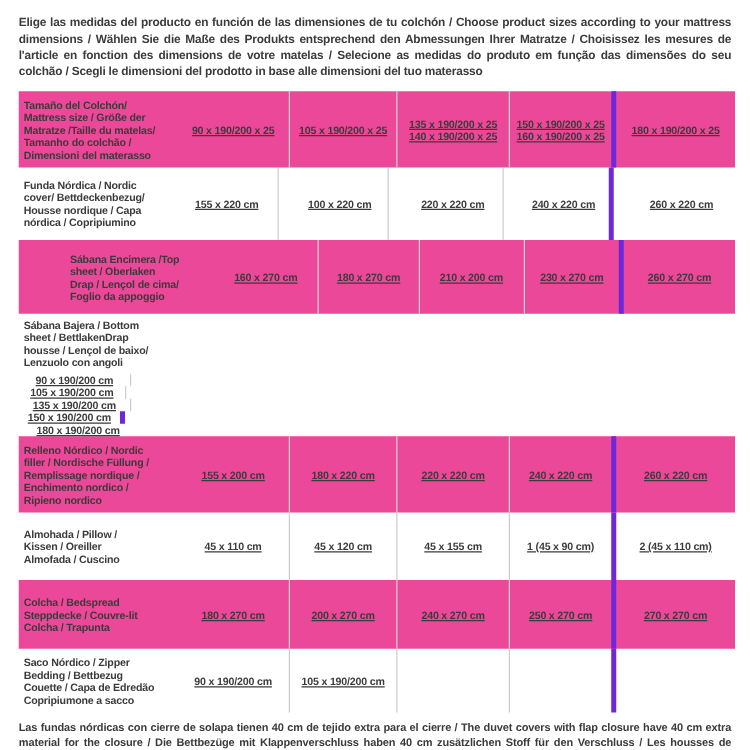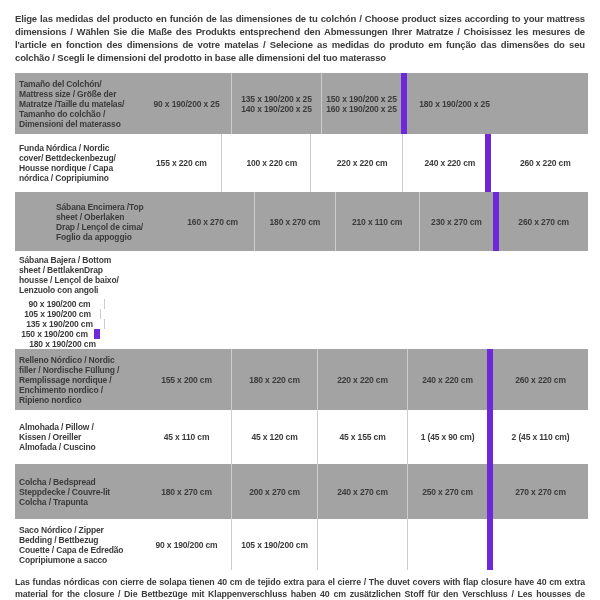--- a/index.html
+++ b/index.html
@@ -31,38 +31,38 @@
   .size-table {
     margin: 9px 0 0 15px;
     width: 573px;
   }
   .trow {
     display: flex;
     align-items: center;
     width: 573px;
     box-sizing: border-box;
   }
-  .trow.stripe { background: #a3a3a3; }
+  .trow.stripe { background: #ec4899; }
   .cell {
     box-sizing: border-box;
     font-size: 8.5px;
     font-weight: bold;
     line-height: 10px;
     letter-spacing: -0.15px;
     white-space: pre-line;
     align-self: stretch;
     display: flex;
     align-items: center;
   }
   .c0 { width: 127px; padding: 4px 4px 4px 4px; text-align: left; }
-  .cv { justify-content: center; text-align: center; }
+  .cv { justify-content: center; text-align: center; text-decoration: underline; }
   .c1 { width: 90px; border-right: 1px solid #cdcdcd; }
   .c2 { width: 86px; border-right: 1px solid #cdcdcd; }
   .c3 { width: 90px; border-right: 1px solid #cdcdcd; }
-  .c4 { width: 85px; border-right: 6px solid #6d28d9; }
+  .c4 { width: 85px; border-right: 4px solid #6d28d9; }
   .c5 { width: 95px; }
   .r0 { min-height: 61px; }
   .r1 { min-height: 58px; gap: 11px; }
   .r2 { min-height: 59px; padding-left: 37px; }
   .r3 { min-height: 60px; flex-direction: column; }
   .r4 { min-height: 61px; }
   .r5 { min-height: 54px; }
   .r6 { min-height: 55px; }
   .r7 { min-height: 51px; }
   .footer-note {
@@ -85,20 +85,21 @@
 
   <div class="size-table">
 
     <div class="trow stripe r0">
       <div class="cell c0">Tamaño del Colchón/
 Mattress size / Größe der
 Matratze /Taille du matelas/
 Tamanho do colchão /
 Dimensioni del materasso</div>
       <div class="cell cv c1">90 x 190/200 x 25</div>
+      <div class="cell cv c2">105 x 190/200 x 25</div>
       <div class="cell cv c3">135 x 190/200 x 25
 140 x 190/200 x 25</div>
       <div class="cell cv c4">150 x 190/200 x 25
 160 x 190/200 x 25</div>
       <div class="cell cv c5">180 x 190/200 x 25</div>
     </div>
 
     <div class="trow r1">
       <div class="cell c0">Funda Nórdica / Nordic
 cover/ Bettdeckenbezug/
@@ -111,21 +112,21 @@
       <div class="cell cv c5">260 x 220 cm</div>
     </div>
 
     <div class="trow stripe r2">
       <div class="cell c0">Sábana Encimera /Top
 sheet / Oberlaken
 Drap / Lençol de cima/
 Foglio da appoggio</div>
       <div class="cell cv c1">160 x 270 cm</div>
       <div class="cell cv c2">180 x 270 cm</div>
-      <div class="cell cv c3">210 x 110 cm</div>
+      <div class="cell cv c3">210 x 200 cm</div>
       <div class="cell cv c4">230 x 270 cm</div>
       <div class="cell cv c5">260 x 270 cm</div>
     </div>
 
     <div class="trow r3">
       <div class="cell c0">Sábana Bajera / Bottom
 sheet / BettlakenDrap
 housse / Lençol de baixo/
 Lenzuolo con angoli</div>
       <div class="cell cv c1">90 x 190/200 cm</div>

